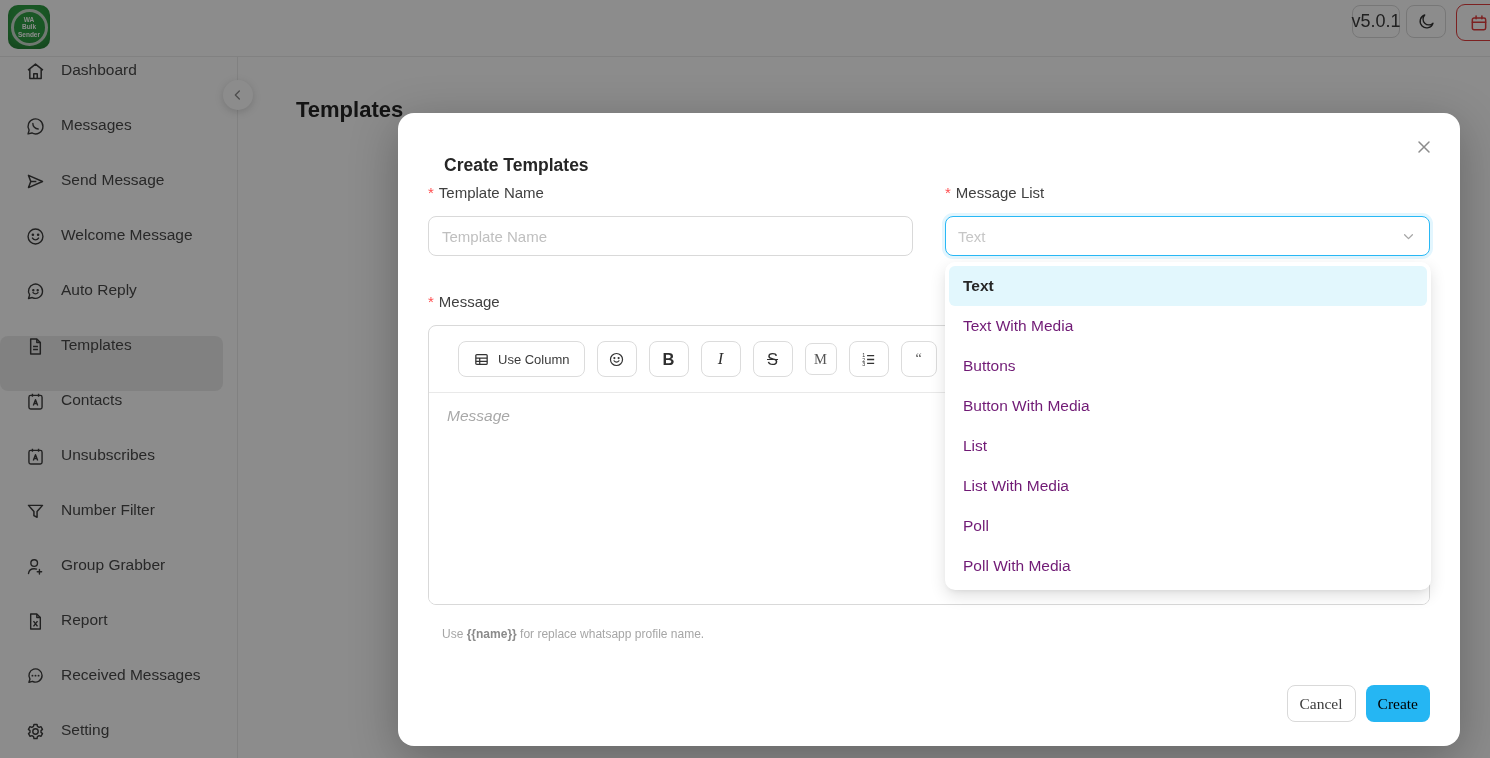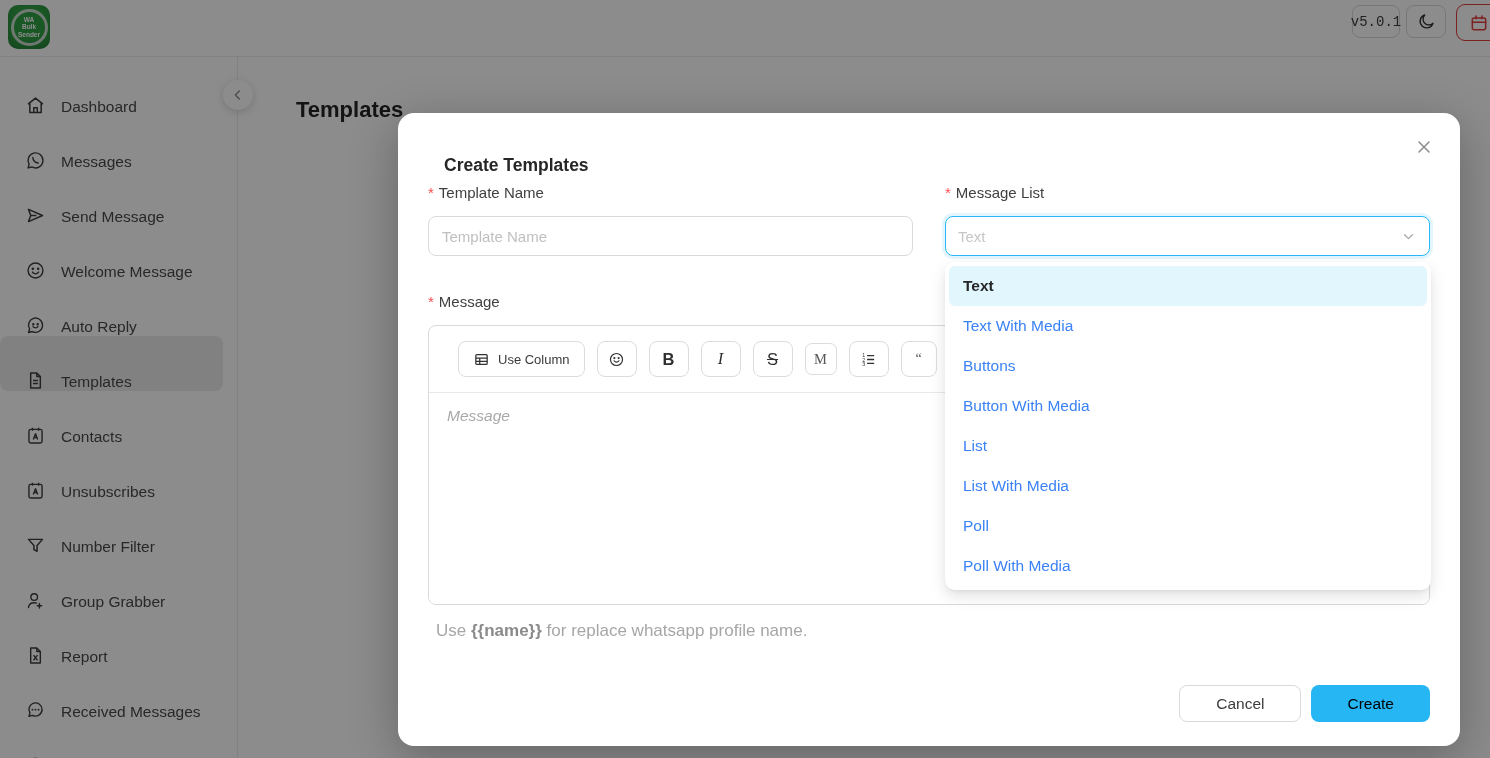--- a/index.html
+++ b/index.html
@@ -10,29 +10,29 @@
 
   
   .app-header{position:absolute;left:0;top:0;right:0;height:56px;background:#fff;border-bottom:1px solid #ececec;z-index:2}
   .logo{position:absolute;left:8px;top:5px;width:42px;height:44px;background:#2f9e44;border-radius:10px;
         display:flex;align-items:center;justify-content:center;box-shadow:inset 0 -5px 7px rgba(0,0,0,.18)}
   .logo-ring{width:31px;height:31px;border:3px solid rgba(230,230,230,.85);border-radius:50%;
              display:flex;flex-direction:column;align-items:center;justify-content:center;
              color:#fff;font-size:6.5px;font-weight:bold;line-height:1.12;text-align:center}
   .hbtn{position:absolute;top:5px;height:33px;border:1px solid #d9d9d9;border-radius:8px;background:#fff;
         display:flex;align-items:center;justify-content:center;color:#3c3c3c;box-sizing:border-box}
-  .hbtn-version{left:1352px;width:48px;font-size:14px;font-family:Liberation Mono, monospace}
+  .hbtn-version{left:1352px;width:48px;font-size:18px;font-family:Liberation Sans, sans-serif}
   .hbtn-moon{left:1406px;width:40px}
   .hbtn-moon .hic{width:19px;height:19px;color:#333}
   .hbtn-calendar{left:1456px;top:4px;width:46px;height:37px;border:1.5px solid #e23c3c;color:#e23c3c;border-radius:9px}
   .hbtn-calendar .hic{width:20px;height:20px}
 
   
   .sidebar{position:absolute;left:0;top:56px;bottom:0;width:238px;background:#fff;border-right:1px solid #ececec;z-index:1;padding-top:5px;box-sizing:border-box}
-  .side-item{height:55px;display:flex;align-items:flex-end;gap:15px;padding-left:25px;font-size:15.5px;color:#4a4a4a}
+  .side-item{height:55px;display:flex;align-items:flex-start;gap:15px;padding-left:25px;font-size:15.5px;color:#4a4a4a}
   .side-item.active{background:#ececec;border-radius:8px;margin-right:14px}
   .side-ic{width:21px;height:21px;color:#3d3d3d;flex:none}
   .collapse{position:absolute;left:223px;top:80px;width:30px;height:30px;border-radius:50%;background:#fff;border:none;
             box-shadow:0 2px 8px rgba(0,0,0,.16);z-index:3;color:#8c8c8c;padding:7px;box-sizing:border-box}
 
   .page-title{position:absolute;left:296px;top:97px;font-size:22px;font-weight:700;color:#262626;z-index:1;margin:0}
 
   
   .overlay{position:absolute;inset:0;background:rgba(0,0,0,.45);z-index:10}
   .modal{position:absolute;left:398px;top:113px;width:1062px;height:633px;background:#fff;border-radius:16px;z-index:20;
@@ -63,32 +63,32 @@
   .tic{width:17px;height:17px;color:#333}
   .tbtn-bold{font-weight:700}
   .tbtn-italic{font-style:italic;font-family:"Liberation Serif",serif}
   .tbtn-strike{text-decoration:line-through}
   .tbtn-mono{width:32px;height:32px;font-size:14.5px;font-family:"Liberation Serif",serif;color:#555;border-radius:7px}
   .tbtn-quote{width:36px;font-family:"Liberation Serif",serif;font-size:14px;color:#555}
   .m-ta{width:100%;height:211px;border:none;resize:none;padding:14px 18px;font-size:15.5px;font-family:inherit;
         box-sizing:border-box;outline:none;color:#333;display:block;background:#fff}
   .m-ta::placeholder{font-style:italic;color:#a8a8a8}
 
-  .helper{position:absolute;left:30px;top:500px;font-size:17px;color:#a6a6a6;margin:8px}
+  .helper{position:absolute;left:30px;top:500px;font-size:12px;color:#a6a6a6;margin:14px}
   .helper b{color:#8a8a8a}
 
   .m-footer{position:absolute;right:30px;bottom:24px;display:flex;gap:10px}
-  .btn{height:37px;border-radius:8px;font-size:15.5px;padding:0 36px;font-family:Liberation Sans, sans-serif;border:none}
+  .btn{height:37px;border-radius:8px;font-size:15.5px;padding:0 12px;font-family:Liberation Serif, serif;border:none}
   .btn-cancel{background:#fff;border:1px solid #d9d9d9;color:#3c3c3c}
   .btn-create{background:#25b6f3;color:#000000}
 
   
   .dropdown{position:absolute;left:945px;top:262px;width:486px;background:#fff;border-radius:10px;z-index:30;
             box-shadow:0 3px 6px -4px rgba(0,0,0,.12),0 6px 16px rgba(0,0,0,.12);padding:4px;box-sizing:border-box}
-  .opt{height:40px;display:flex;align-items:center;padding:0 14px;font-size:15.5px;color:#3b82f6;border-radius:6px}
+  .opt{height:40px;display:flex;align-items:center;padding:0 14px;font-size:15.5px;color:#701a75;border-radius:6px}
   .opt.active{background:#e2f7fd;font-weight:700;color:#262626}
 </style>
 </head>
 <body>
 
 <header class="app-header">
   <div class="logo">
     <div class="logo-ring">
       <span>WA</span>
       <span>Bulk</span>

